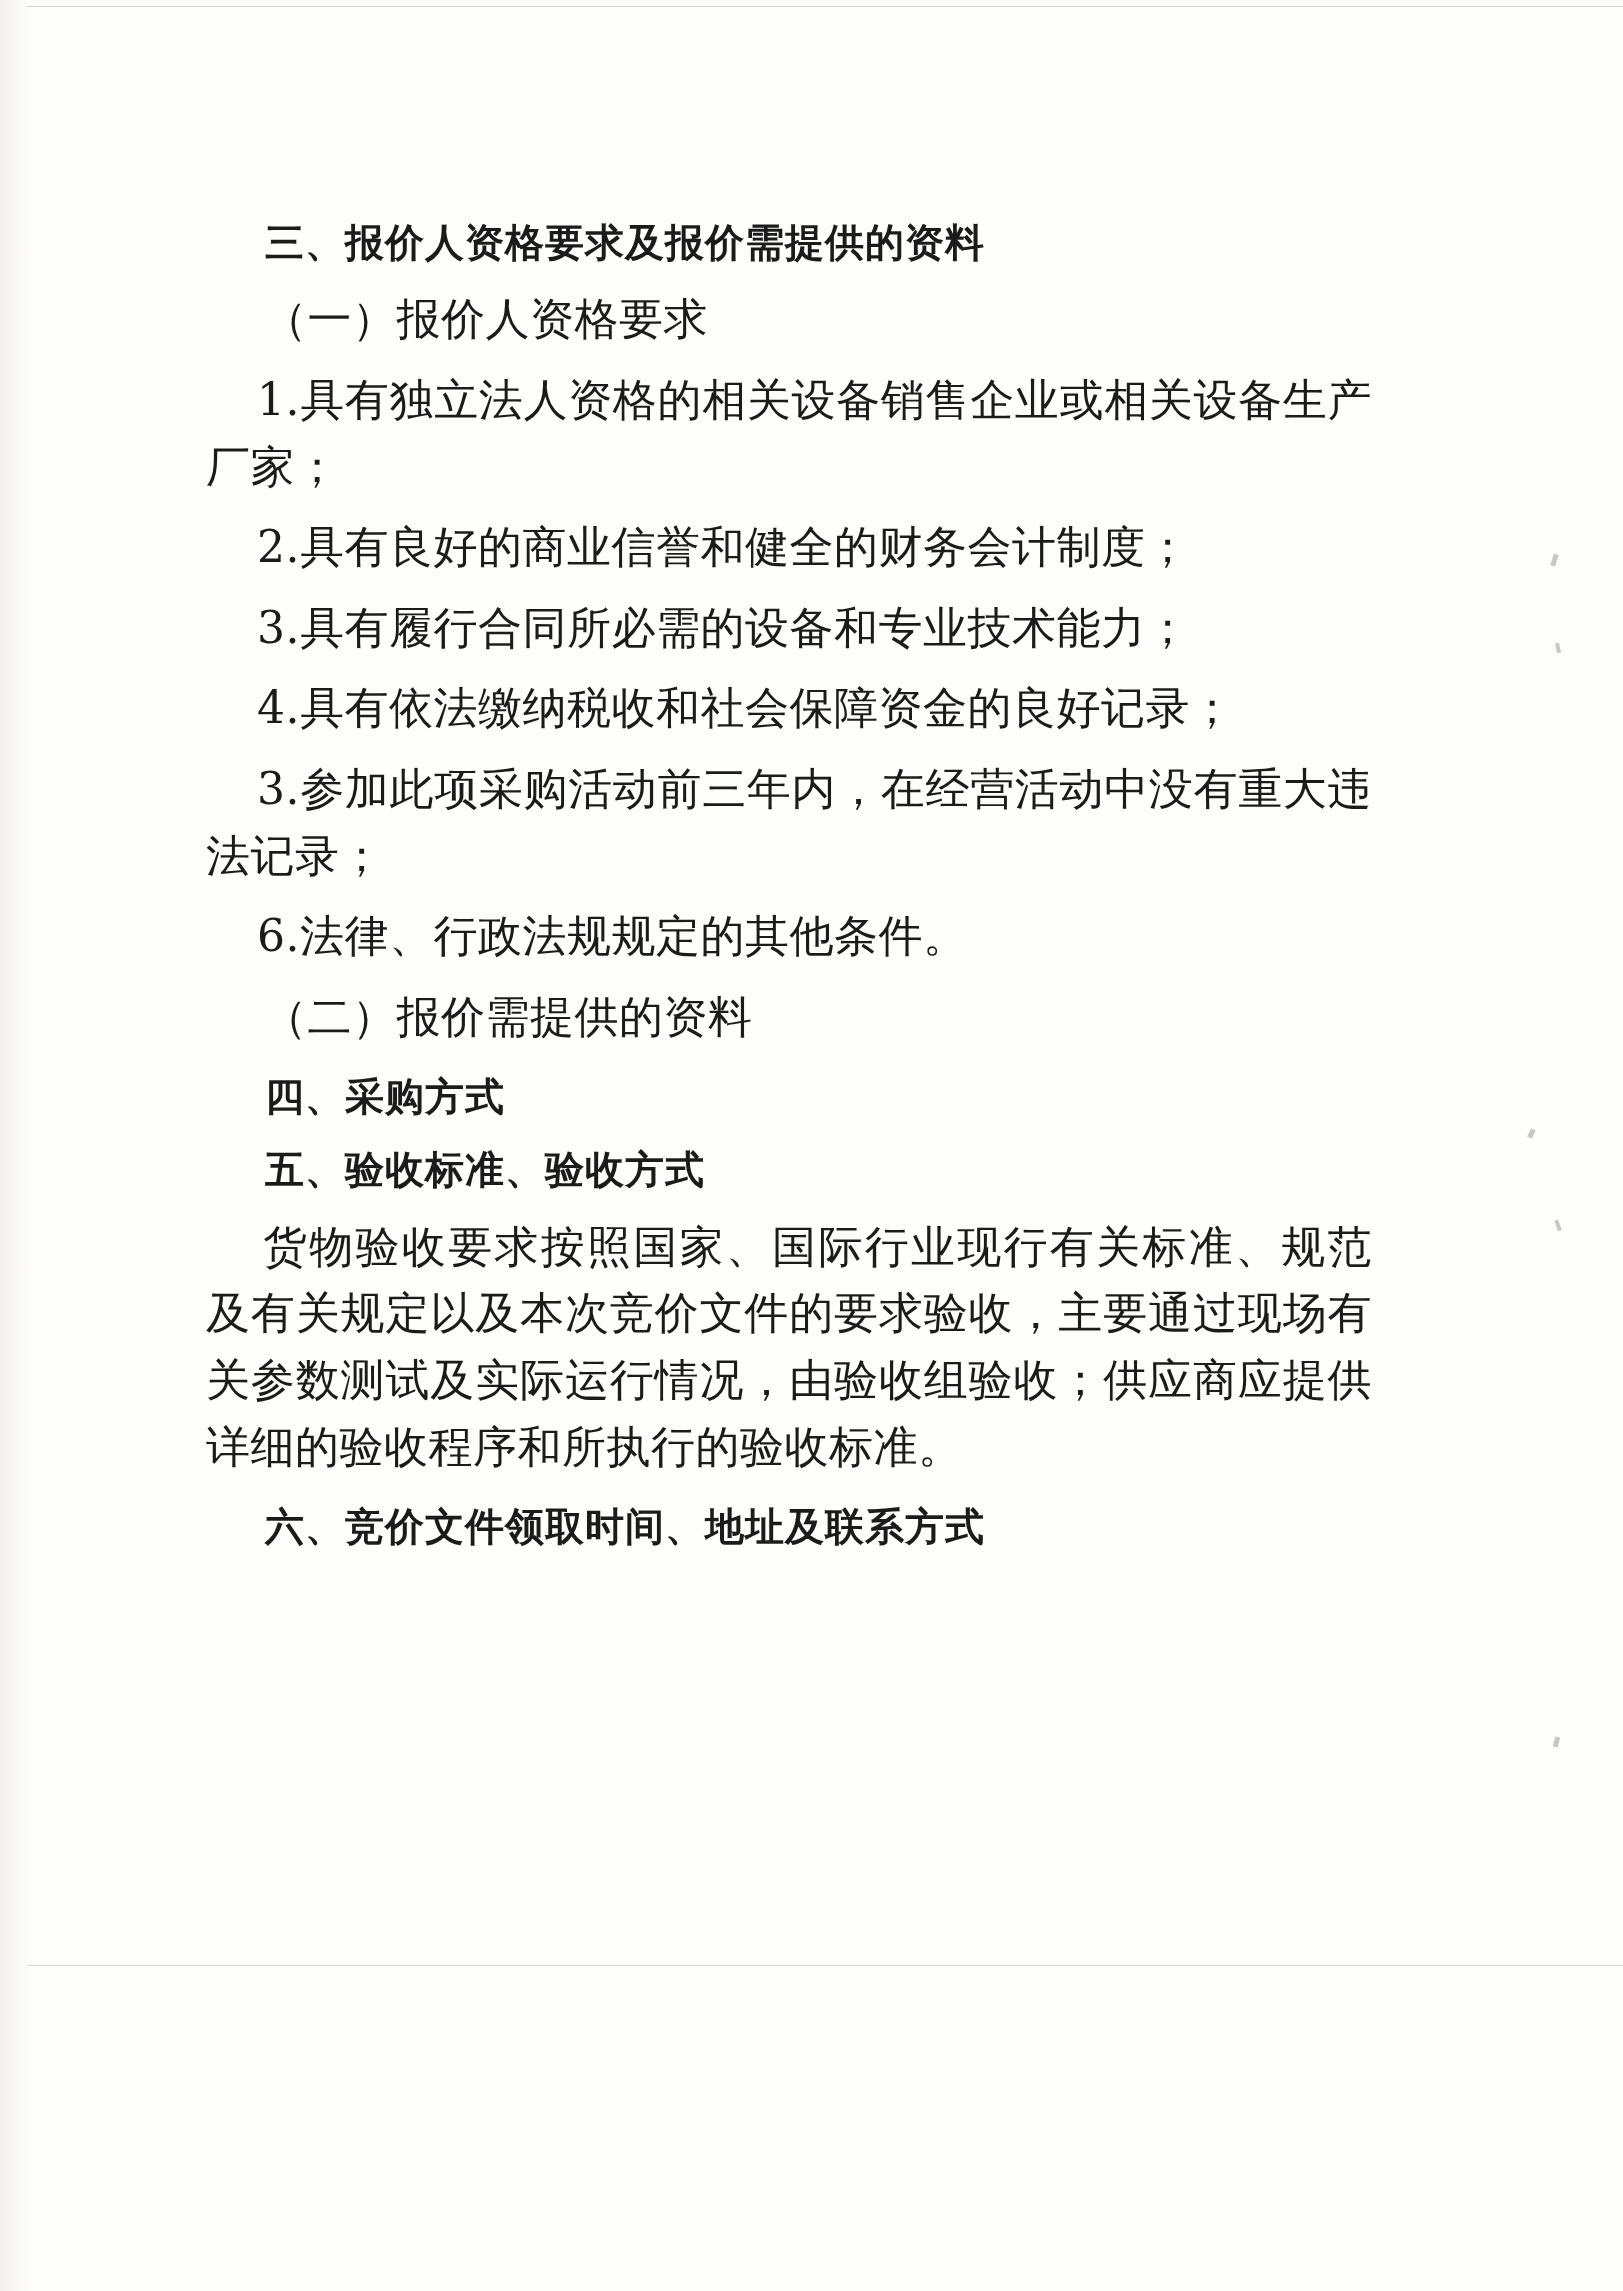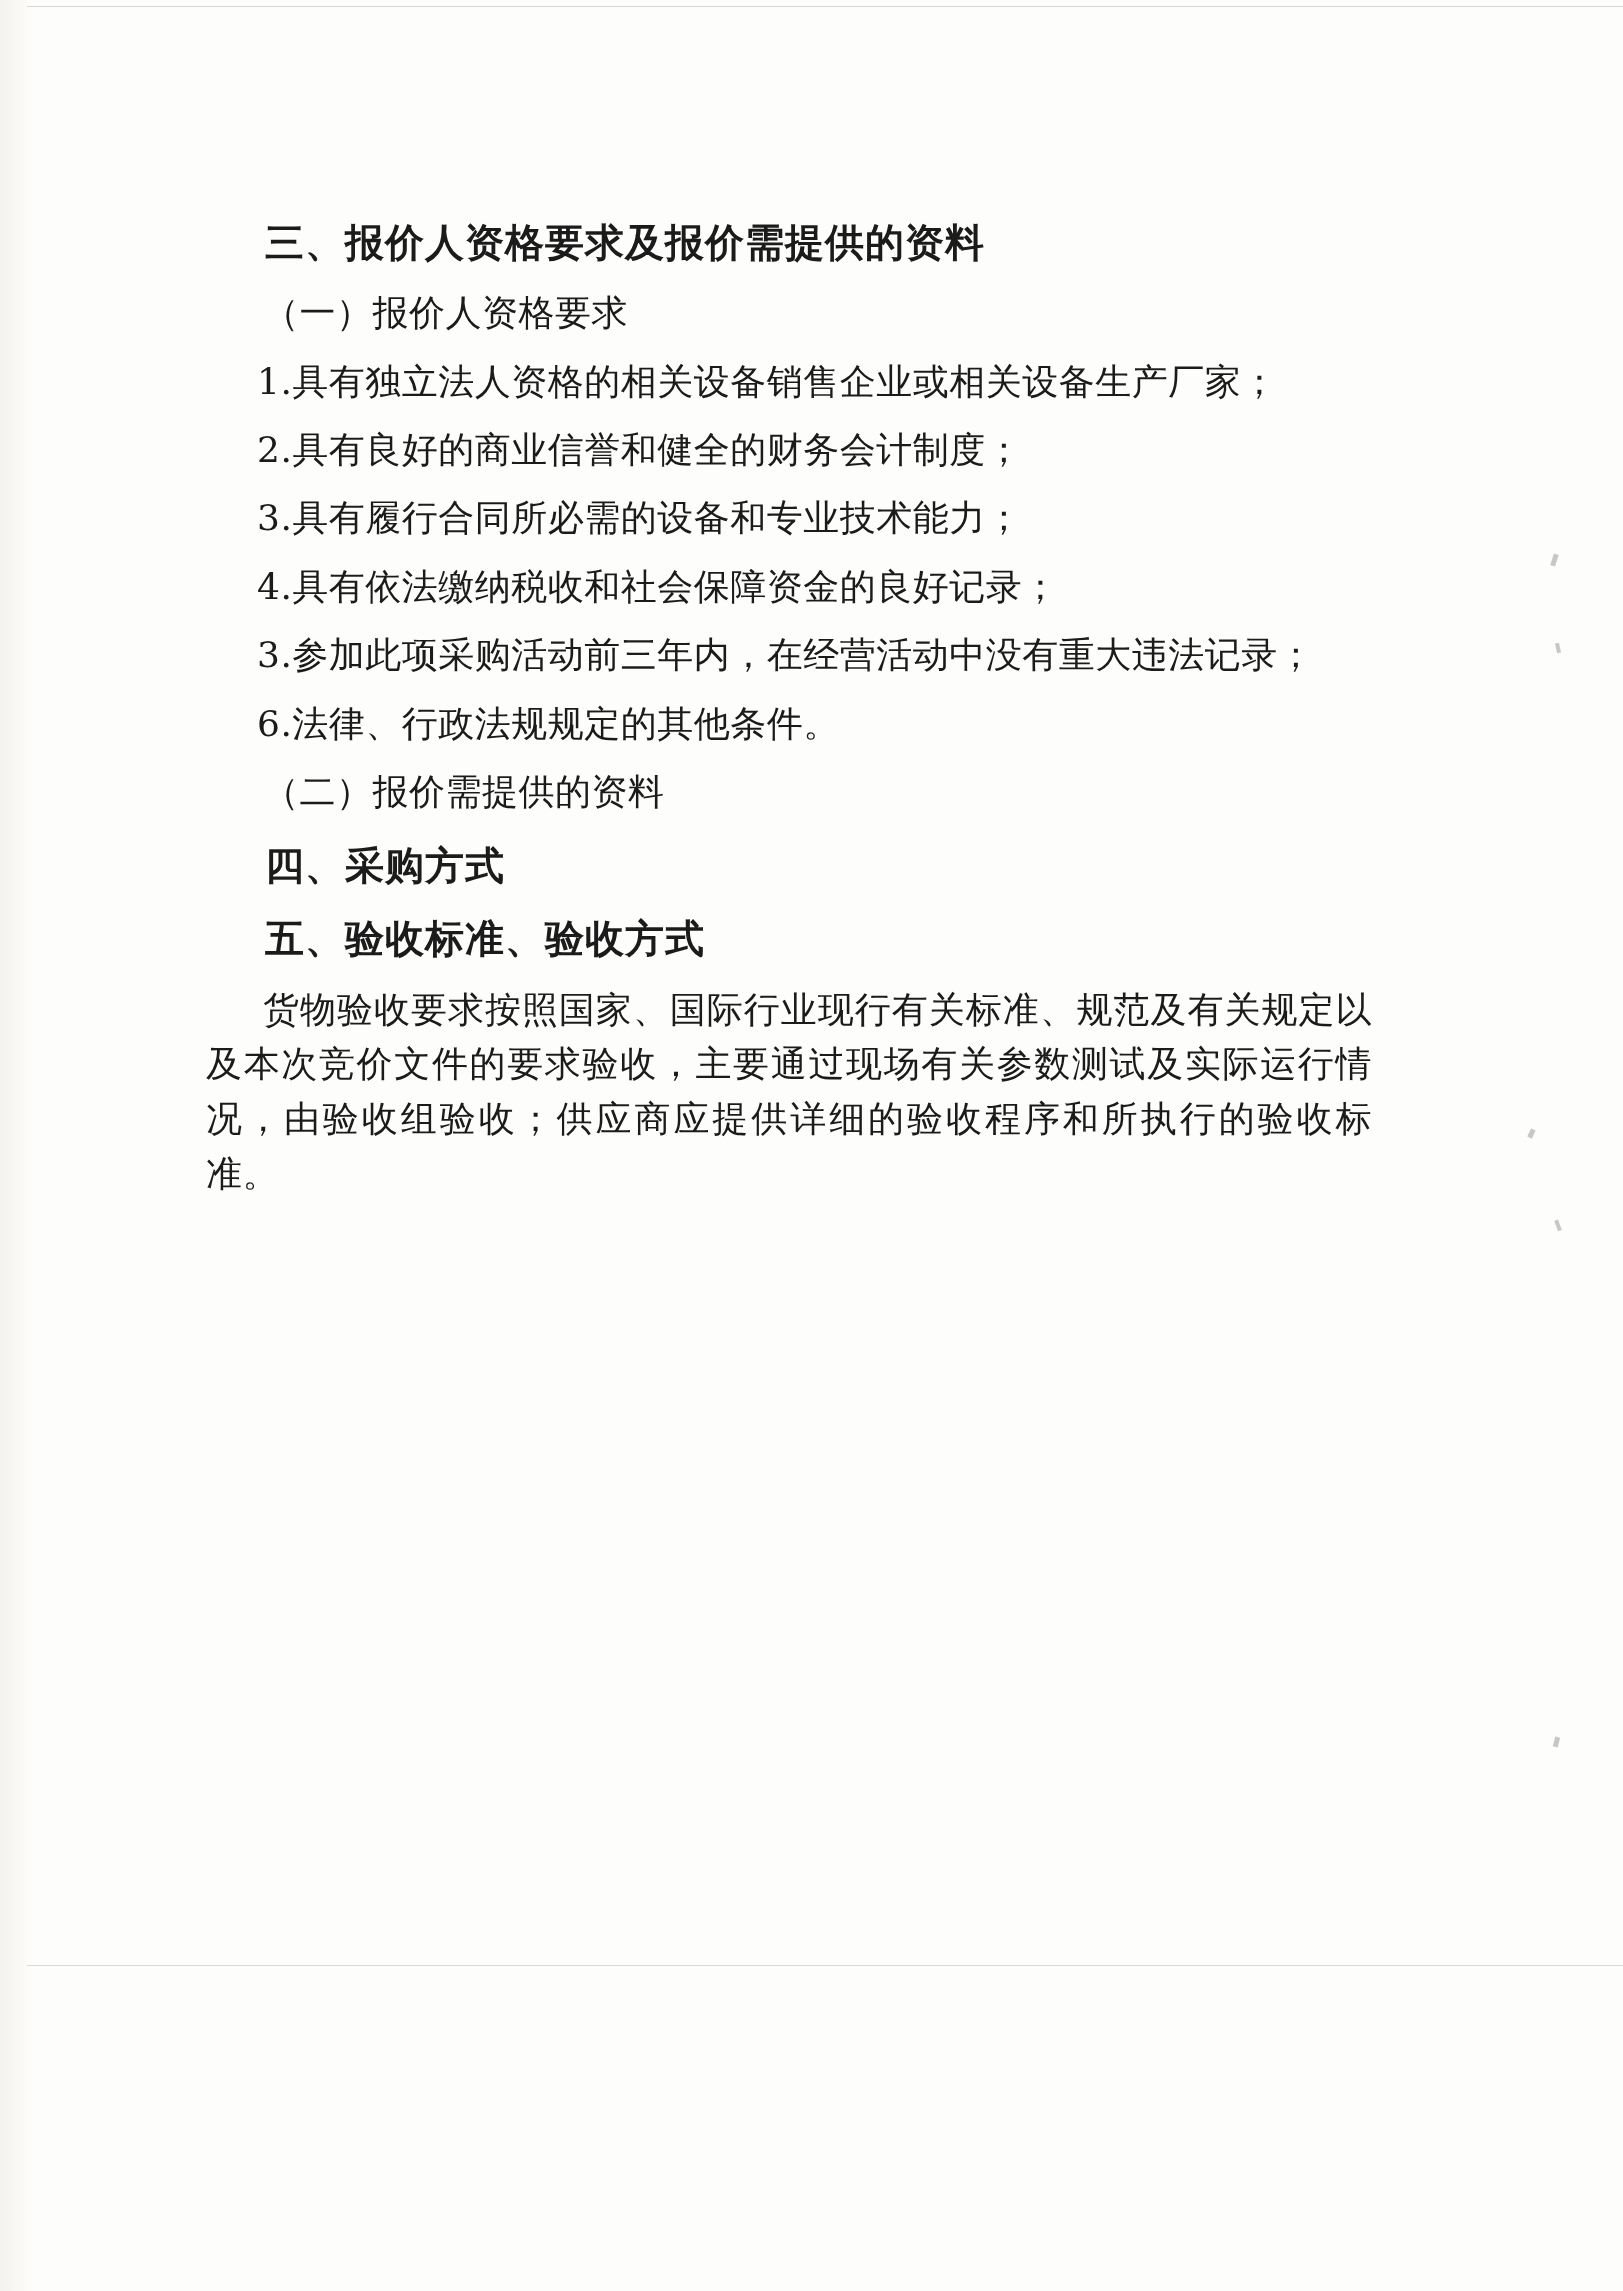--- a/index.html
+++ b/index.html
@@ -54,21 +54,21 @@
     font-size: 39px;
     letter-spacing: 1px;
     line-height: 1.45;
     margin: 0 0 15.7px 0;
     text-indent: 59px;
   }
   .h2.tight { margin-top: 17px; }
 
   p.para {
     margin: 0 0 13.7px 0;
-    font-size: 36px;
+    font-size: 44px;
     line-height: 1.52;
     text-align: justify;
     text-justify: inter-ideograph;
     text-indent: 57px;
     letter-spacing: 0.5px;
   }
   p.para.nums {
     text-indent: 51px;
   }
   p.para.block {
@@ -108,16 +108,17 @@
     <p class="para nums">4.具有依法缴纳税收和社会保障资金的良好记录；</p>
     <p class="para nums">3.参加此项采购活动前三年内，在经营活动中没有重大违法记录；</p>
     <p class="para nums">6.法律、行政法规规定的其他条件。</p>
     <p class="para">（二）报价需提供的资料</p>
 
     <h2 class="h2 tight">四、采购方式</h2>
 
     <h2 class="h2 tight">五、验收标准、验收方式</h2>
     <p class="para block">货物验收要求按照国家、国际行业现行有关标准、规范及有关规定以及本次竞价文件的要求验收，主要通过现场有关参数测试及实际运行情况，由验收组验收；供应商应提供详细的验收程序和所执行的验收标准。</p>
 
+    <h2 class="h2 tight">六、竞价文件领取时间、地址及联系方式</h2>
 
   </div>
 </div>
 
 
 </body></html>

